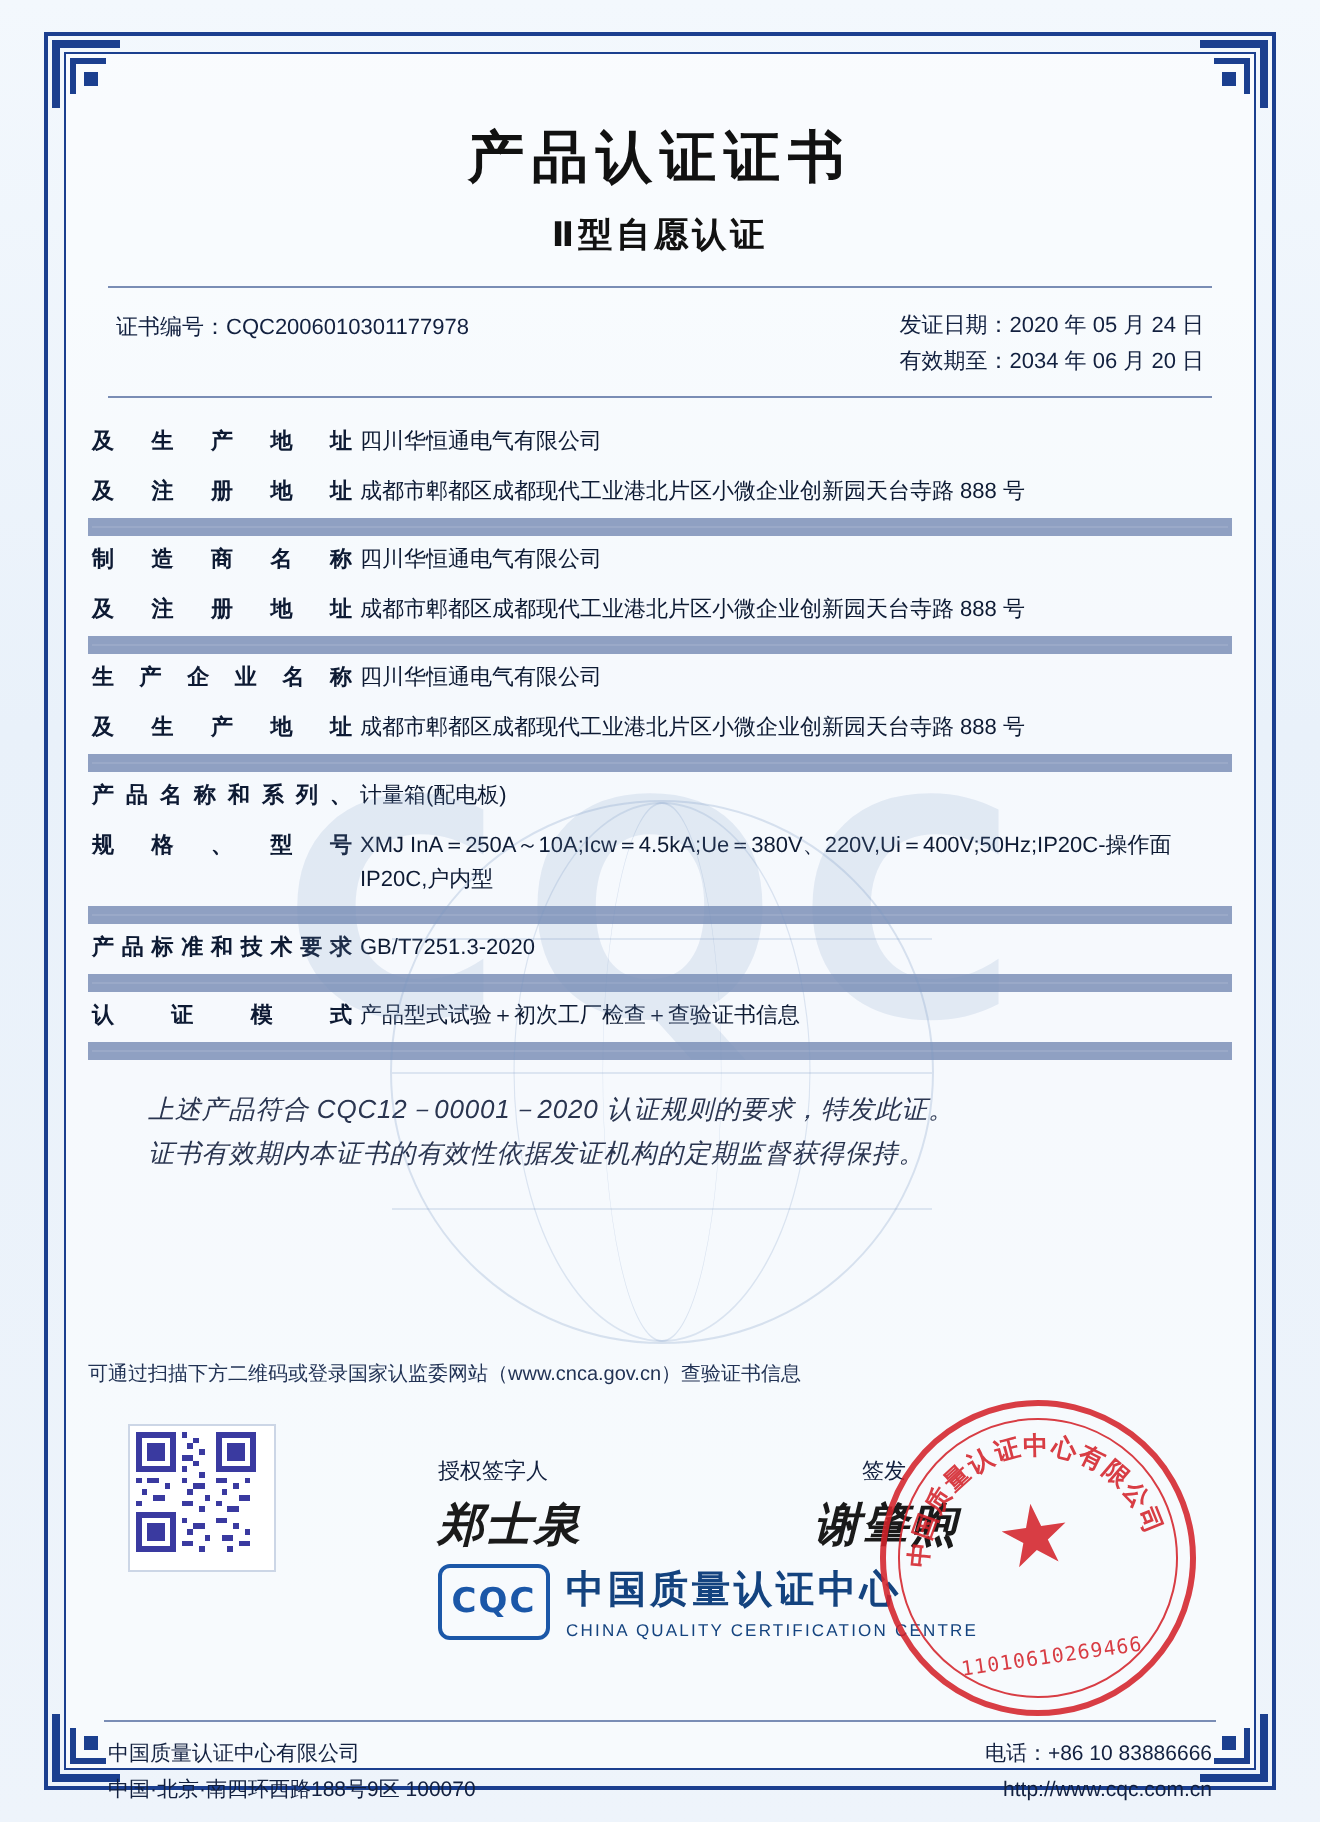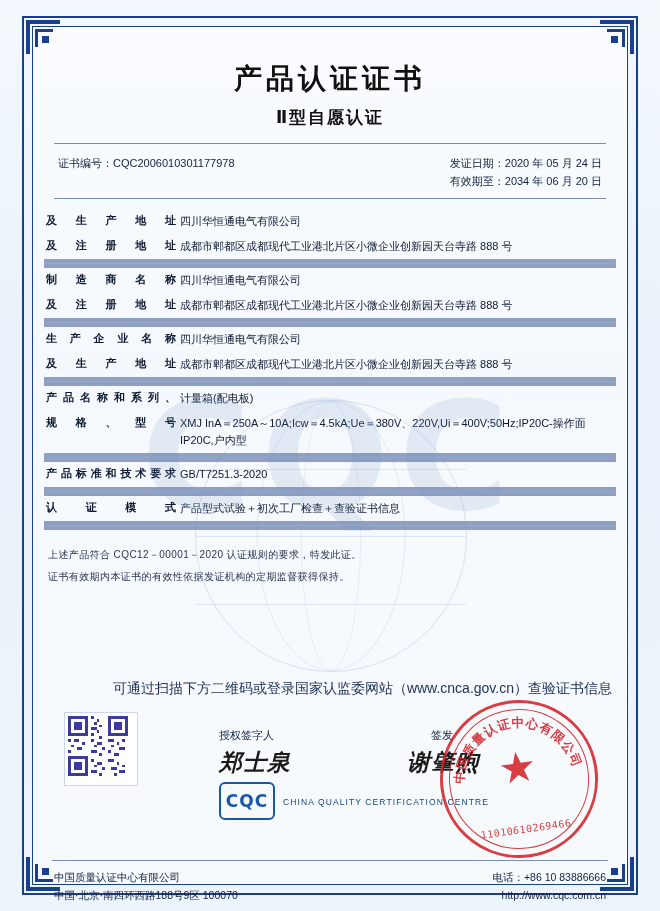--- a/index.html
+++ b/index.html
@@ -89,23 +89,24 @@
     padding-left:12px;
     padding-right:10px;
     white-space:nowrap;
   }
   td.val{padding-left:8px;line-height:17px;}
   .sep{height:1px;background:#8fa0c2;}
   .sep td{padding:0;height:1px;}
   .sep-line{height:1px;background:#9aa9c8;margin:0;}
 
   .notes{
-    margin:14px 14px 0 4px;
-    font-size:10px;color:#2a3550;line-height:22px;
+    margin:14px 14px 0 30px;
+    font-size:13px;color:#2a3550;line-height:22px;
     letter-spacing:0.4px;
+    font-style:italic;
   }
 
   
   .watermark{
     position:absolute;left:0;right:0;top:330px;
     text-align:center;
     font-family:"DejaVu Sans",sans-serif;
     font-size:150px;font-weight:bold;
     color:rgba(120,150,195,0.16);
     letter-spacing:10px;
@@ -121,22 +122,22 @@
   .wm-globe:before,.wm-globe:after{
     content:"";position:absolute;left:0;top:0;right:0;bottom:0;
     border:1px solid rgba(120,150,195,0.22);border-radius:50%;
   }
   .wm-globe:before{transform:scaleX(0.55);}
   .wm-globe:after{transform:scaleX(0.22);}
   .wm-lat{position:absolute;left:0;right:0;height:1px;background:rgba(120,150,195,0.2);}
 
   
   .qr-note{
-    position:absolute;left:0;right:4px;top:640px;
-    text-align:right;font-size:14px;color:#223355;
+    position:absolute;left:0;right:16px;top:640px;
+    text-align:left;font-size:10px;color:#223355;
   }
   .qr{
     position:absolute;left:20px;top:672px;
     width:66px;height:66px;
     background:#fff;
     padding:3px;
     border:1px solid #ccd6e6;
   }
   .qr svg{display:block;}
   .sign-area{
@@ -418,20 +419,21 @@
       </div>
       <div class="sign-names">
         <span class="sig">郑士泉</span>
         <span class="sig">谢肇煦</span>
       </div>
     </div>
 
     <div class="cqc-logo">
       <div class="cqc-mark">CQC</div>
       <div>
+        <div class="cqc-cn">中国质量认证中心</div>
         <div class="cqc-en">CHINA QUALITY CERTIFICATION CENTRE</div>
       </div>
     </div>
 
     <div class="stamp">
       <div class="ring"></div>
       <svg class="arc" viewBox="0 0 152 152">
         <defs>
           <path id="arcpath" d="M 20,80 A 56,56 0 1 1 132,80"></path>
         </defs>

